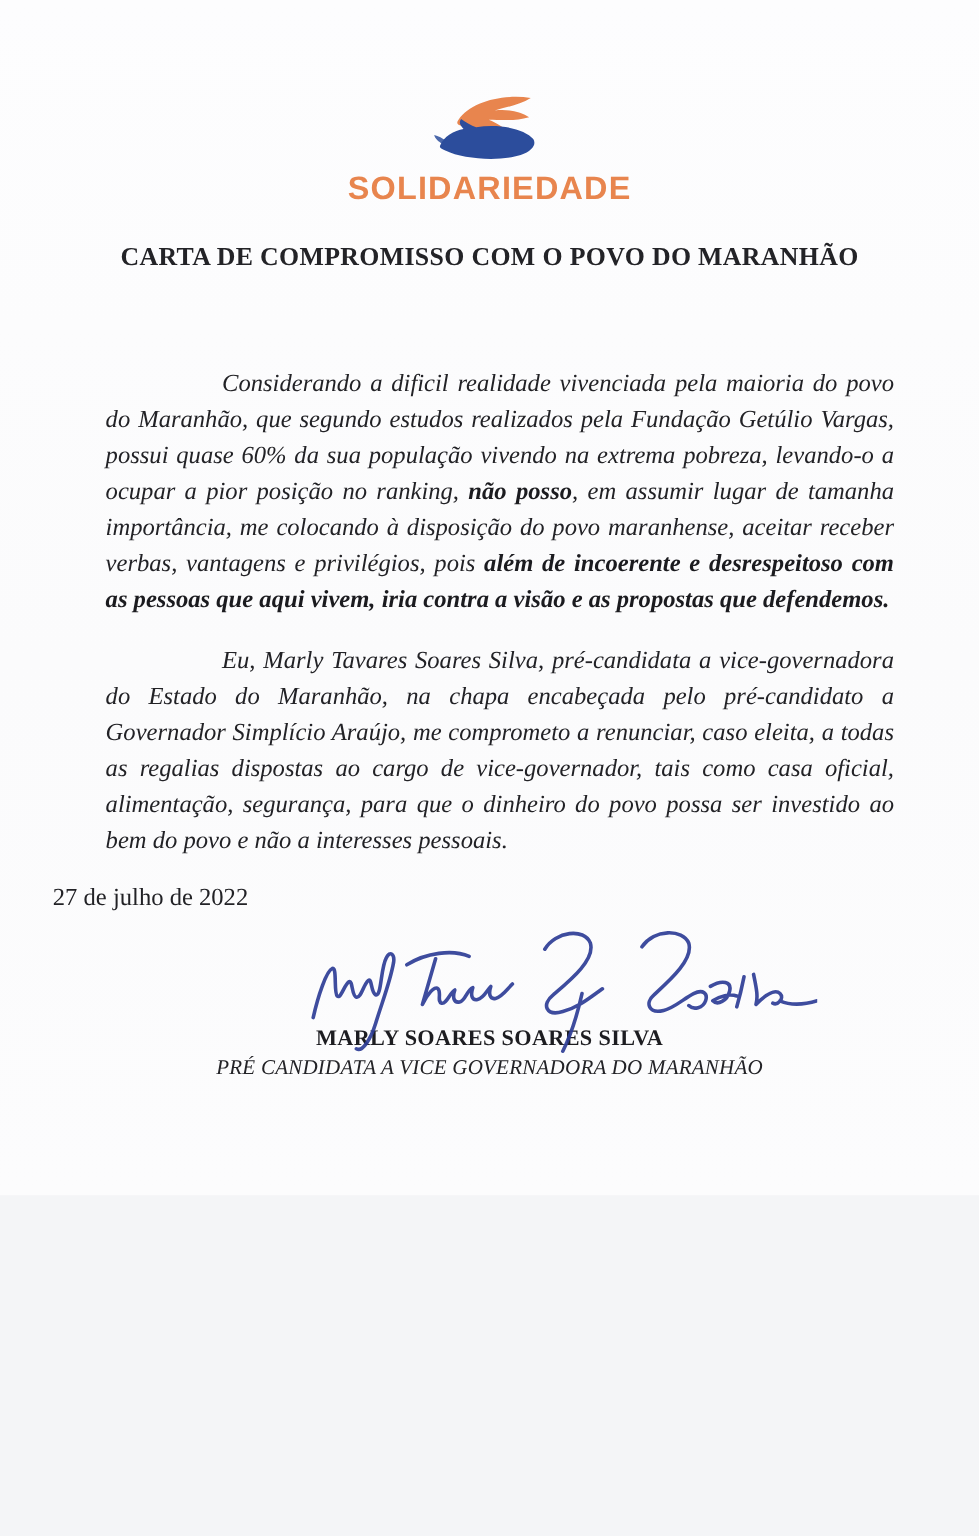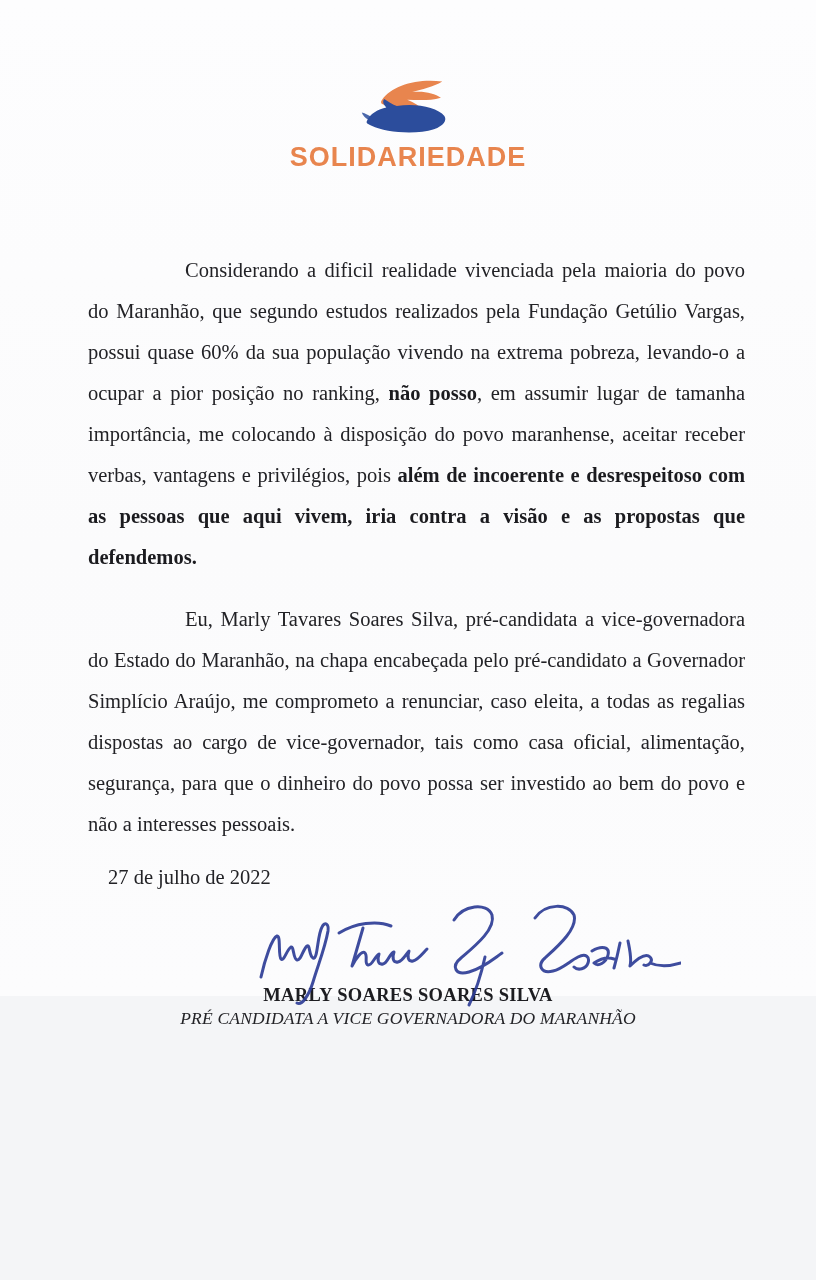--- a/index.html
+++ b/index.html
@@ -58,28 +58,29 @@
     color:#232327;
   }
   
   .body{
     margin-top:78px;
     padding:0 71px 0 88px;
   }
   .para{
     margin:0 0 21px 0;
     font-size:20.5px;
-    line-height:41px;
+    line-height:30px;
     text-align:justify;
     text-indent:97px;
     color:#222226;
+    font-style:italic;
   }
   .para b{font-weight:bold;color:#1b1b1f;}
   .date{
-    padding:0 71px 0 108px;
+    padding:0 71px 0 44px;
     margin-top:16px;
     font-size:20.5px;
     color:#222226;
   }
   
   .sig-block{
     margin-top:14px;
     text-align:center;
     position:relative;
   }
@@ -123,20 +124,21 @@
 
   <header class="logo">
     <svg class="logo-mark" viewBox="0 0 150 100" aria-hidden="true">
       <path fill="var(--logo-orange)" stroke="none" d="M38,34 C52,13 90,3 124,8 C111,16 95,19 81,23 C98,21 113,25 122,31 C105,36 88,34 74,34 C84,38 92,43 97,49 C76,51 51,46 38,40 C36,39 36,36 38,34 Z"></path>
       <path fill="var(--logo-blue)" stroke="none" d="M16,65 C20,54 33,47 44,45 C40,41 38,37 41,33 C47,37 53,41 59,43 C86,38 117,45 127,57 C131,63 126,71 112,76 C87,84 43,81 23,71 C19,69 15,68 16,65 Z"></path>
       <path fill="var(--logo-blue)" stroke="none" opacity=".85" d="M18,62 C14,60 10,56 9,52 C14,53 19,56 23,59 Z"></path>
     </svg>
     <div class="party-name">SOLIDARIEDADE</div>
   </header>
 
+  <h1 class="title">CARTA DE COMPROMISSO COM O POVO DO MARANHÃO</h1>
 
   <main class="body">
       <p class="para"><span>Considerando a dificil realidade vivenciada pela maioria do povo do Maranhão, que segundo estudos realizados pela Fundação Getúlio Vargas, possui quase 60% da sua população vivendo na extrema pobreza, levando-o a ocupar a pior posição no ranking, </span><b>não posso</b><span>, em assumir lugar de tamanha importância, me colocando à disposição do povo maranhense, aceitar receber verbas, vantagens e privilégios, pois </span><b>além de incoerente e desrespeitoso com as pessoas que aqui vivem, iria contra a visão e as propostas que defendemos.</b></p>
       <p class="para"><span>Eu, Marly Tavares Soares Silva, pré-candidata a vice-governadora do Estado do Maranhão, na chapa encabeçada pelo pré-candidato a Governador Simplício Araújo, me comprometo a renunciar, caso eleita, a todas as regalias dispostas ao cargo de vice-governador, tais como casa oficial, alimentação, segurança, para que o dinheiro do povo possa ser investido ao bem do povo e não a interesses pessoais.</span></p>
     </main>
 
   <div class="date">27 de julho de 2022</div>
 
   <div class="sig-block">
     <svg class="sig-svg" viewBox="0 0 430 108" aria-hidden="true">

